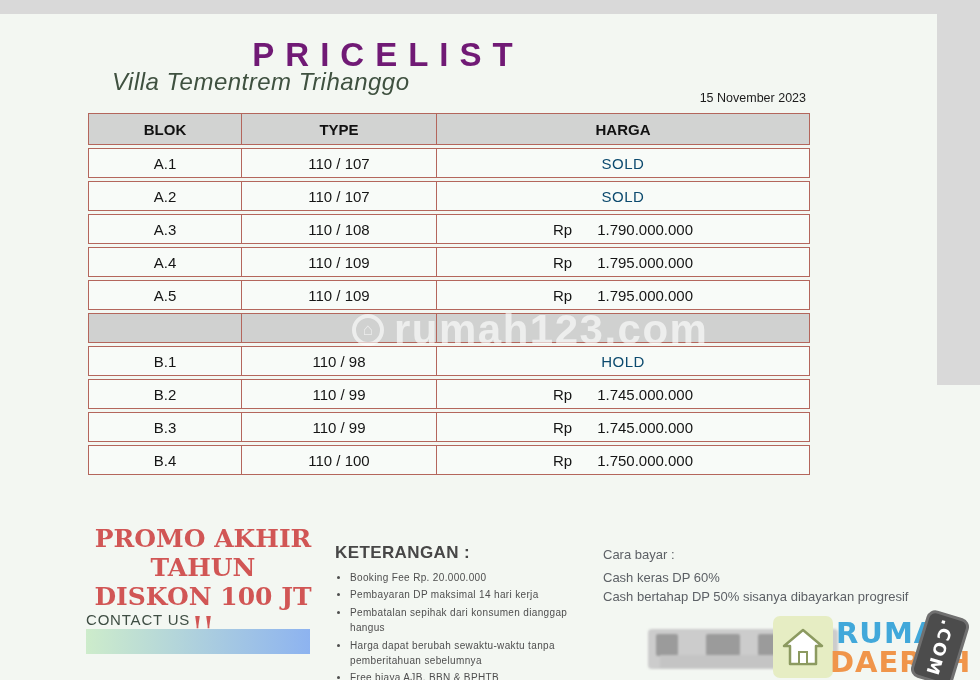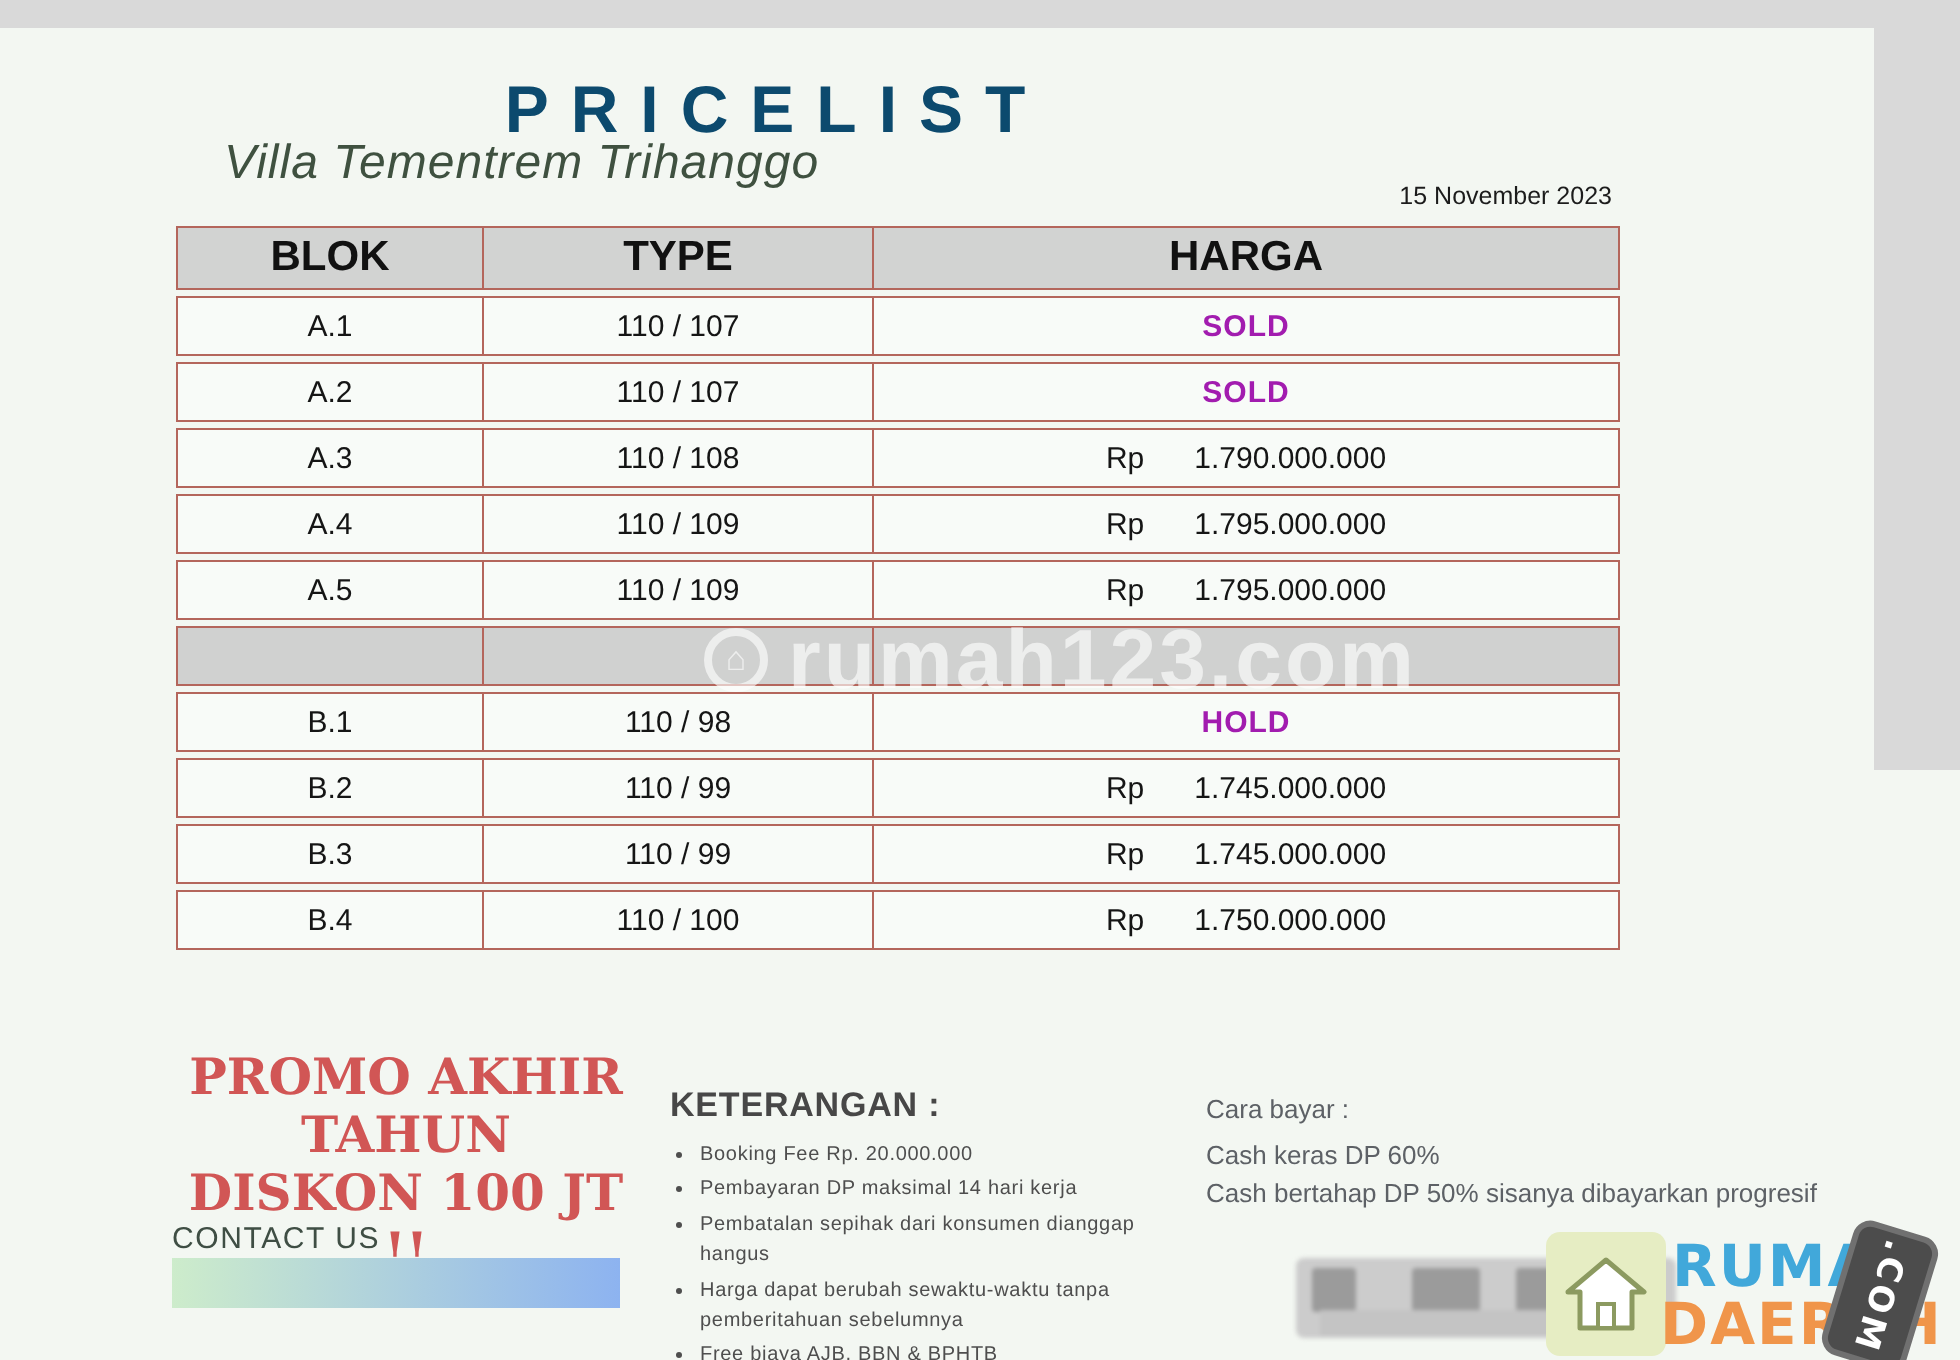--- a/index.html
+++ b/index.html
@@ -8,48 +8,48 @@
     position:relative;
     font-family:"Liberation Sans", sans-serif;
     background:#f3f7f2;
     overflow:hidden;
   }
   .top-strip   { position:absolute; left:0; top:0; width:980px; height:14px; background:#d9d9d9; }
   .right-strip { position:absolute; left:937px; top:14px; width:43px; height:371px; background:#d9d9d9; }
 
   .title {
     position:absolute; left:0; top:36px; width:776px; text-align:center;
-    font-size:33px; font-weight:bold; letter-spacing:11px; color:#0c4a6e;
+    font-size:33px; font-weight:bold; letter-spacing:11px; color:#701a75;
   }
   .project {
     position:absolute; left:112px; top:68px;
     font-size:24px; font-style:italic; color:#3f5140; letter-spacing:0.5px;
   }
   .date {
     position:absolute; left:556px; top:91px; width:250px; text-align:right;
     font-size:12.5px; color:#1c1c1c;
   }
 
   table.pricelist {
     position:absolute; left:88px; top:110px; width:722px;
     border-collapse:separate; border-spacing:0 3px; table-layout:fixed;
   }
   .pricelist th, .pricelist td {
     border-top:1px solid #b4665c; border-bottom:1px solid #b4665c; border-right:1px solid #b4665c;
     text-align:center; vertical-align:middle; overflow:hidden;
   }
   .pricelist th:first-child, .pricelist td:first-child { border-left:1px solid #b4665c; }
   .pricelist th {
-    background:#d2d3d2; height:32px; font-size:21px; font-weight:600; color:#111;
+    background:#d2d3d2; height:32px; font-size:15px; font-weight:600; color:#111;
   }
   .pricelist td {
     background:#f8fbf8; height:30px; font-size:15px; color:#151515;
   }
   .pricelist tr.sep td { background:#d0d1d0; }
-  .status-txt { color:#a21caf; font-weight:bold; letter-spacing:0.5px; }
+  .status-txt { color:#0c4a6e; font-weight:normal; letter-spacing:0.5px; }
   .rp { display:inline-block; margin-right:25px; }
 
   .watermark {
     position:absolute; left:352px; top:306px; display:flex; align-items:center; gap:10px;
     color:rgba(255,255,255,0.62); pointer-events:none;
   }
   .wm-circle {
     width:32px; height:32px; border:4px solid rgba(255,255,255,0.62); border-radius:50%;
     display:flex; align-items:center; justify-content:center; font-size:17px; font-weight:bold;
   }

